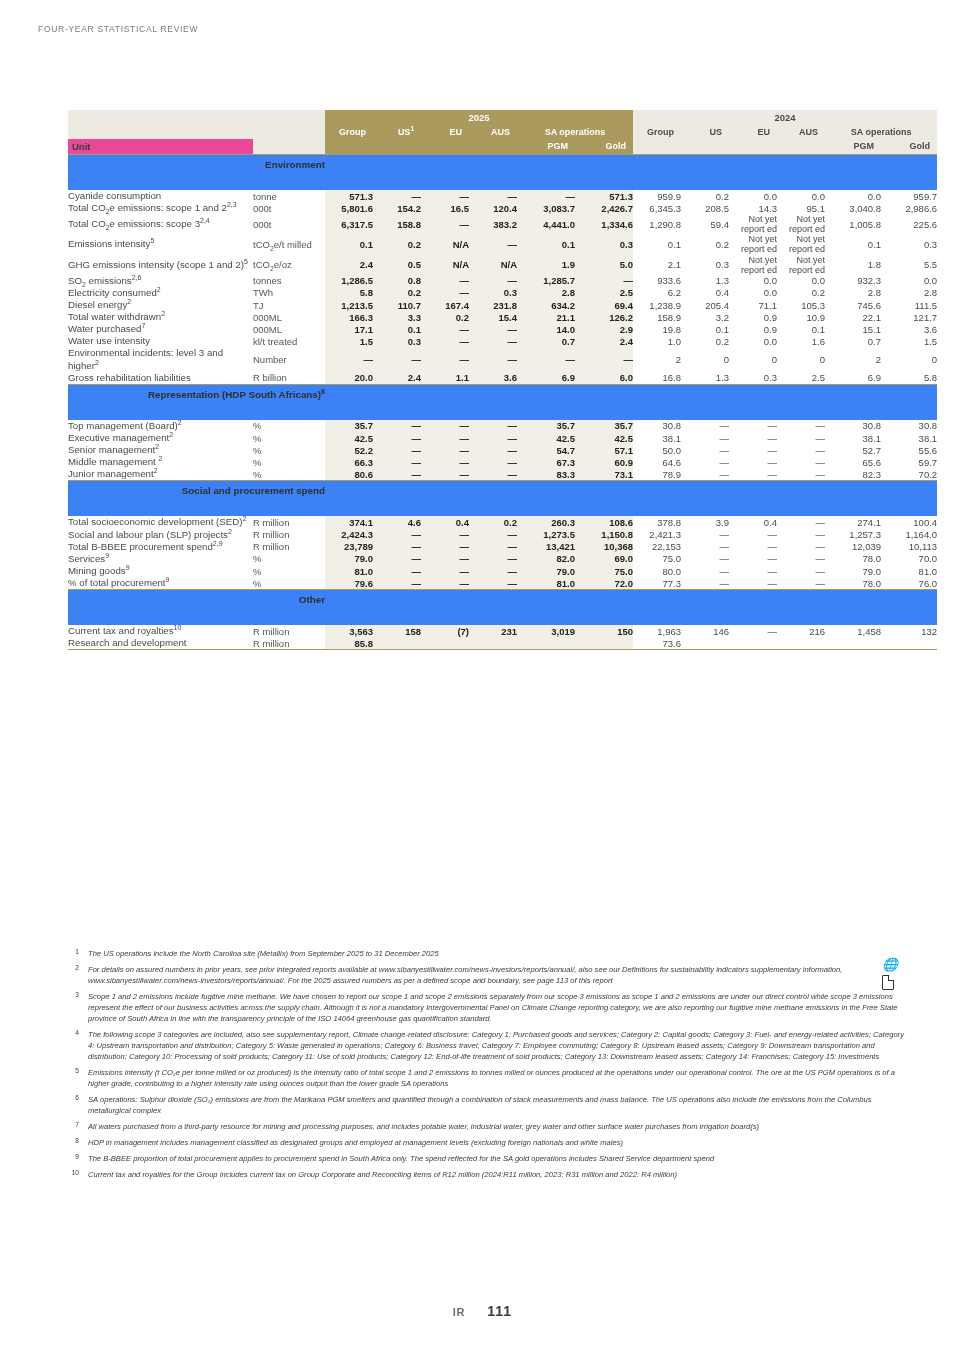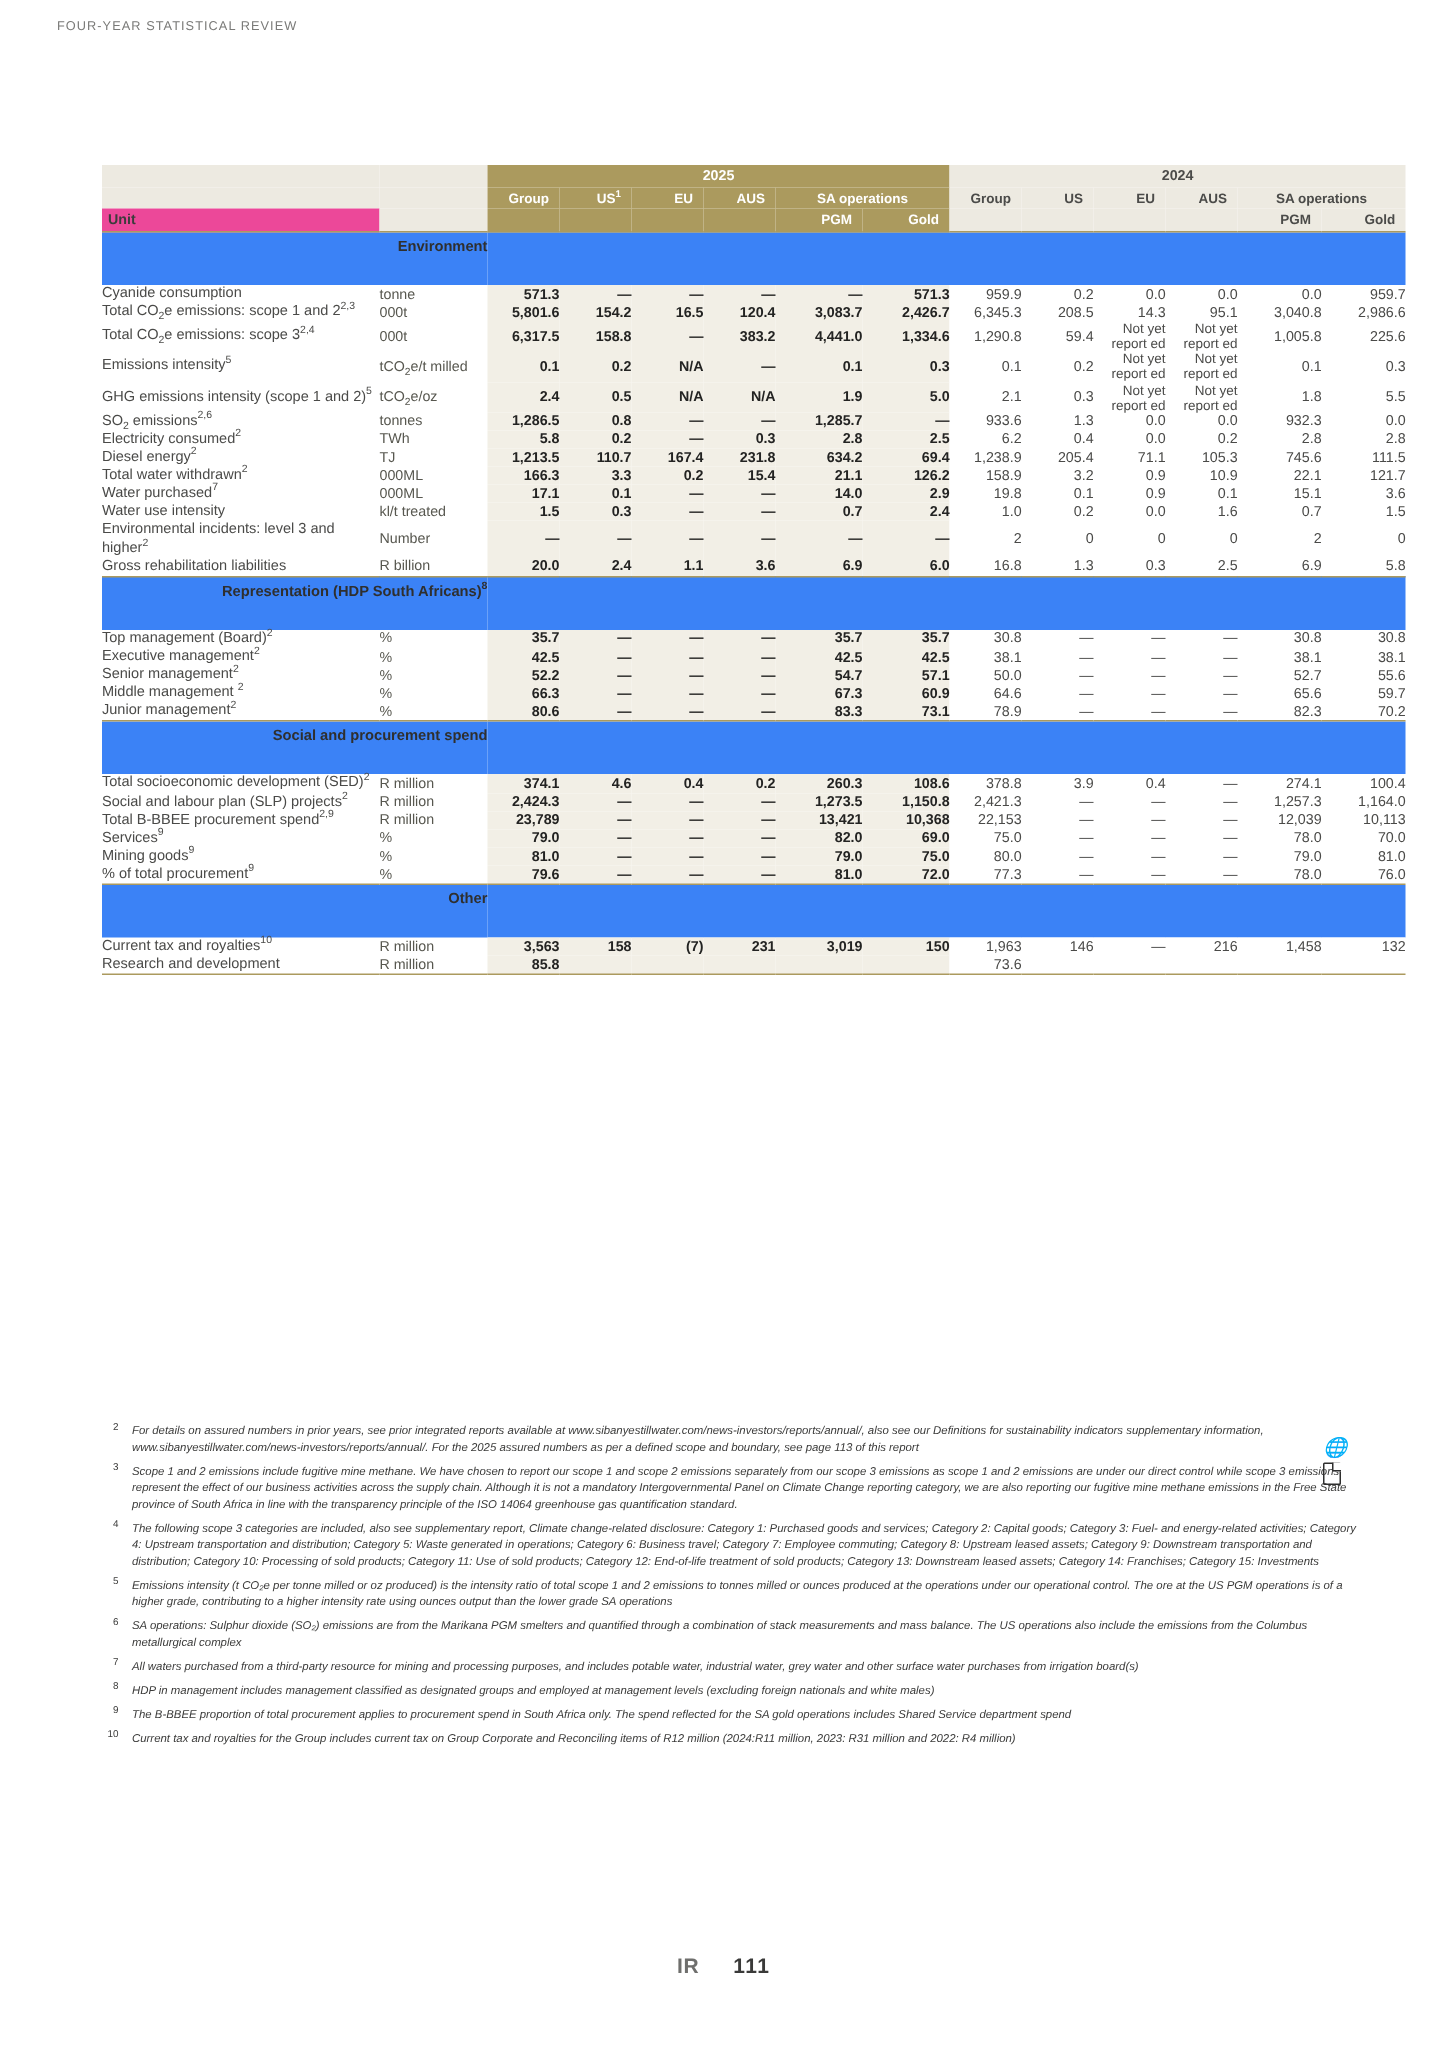--- a/index.html
+++ b/index.html
@@ -6,21 +6,21 @@
   html, body { margin:0; padding:0; }
   body {
     width: 965px; height: 1365px;
     background: #ffffff;
     font-family: "Liberation Sans", sans-serif;
     color: #3c3c3c;
     position: relative;
     overflow: hidden;
   }
   .page-header {
-    position:absolute; left:38px; top:12px;
+    position:absolute; left:38px; top:24px;
     font-size:8.5px; letter-spacing:0.7px; color:#7a7a78;text-align:center;
   }
   .table-wrap { position:absolute; left:68px; top:110px; width:830px; }
   table.stat { border-collapse: collapse; width:830px; table-layout:fixed; font-size:9.2px; }
   table.stat td, table.stat th { padding:0; vertical-align:middle; }
 
   
   col.c-label { width:185px; }
   col.c-unit  { width:72px; }
   col.c-num   { width:48px; }
@@ -62,21 +62,21 @@
               font-style:normal; vertical-align:super; position:relative; top:-1px; }
   .note-txt { flex:1; }
   .icons { position:absolute; right:-2px; top:10px; width:26px; }
   .icon-globe { font-size:13px; line-height:1; color:#2f2f2e; }
   .icon-doc { display:block; margin-top:4px; width:12px; height:15px; border:1.3px solid #2f2f2e;
               border-radius:1px; position:relative; }
   .icon-doc:after { content:""; position:absolute; right:-1.3px; top:-1.3px; width:5px; height:5px;
               background:#fff; border-left:1.3px solid #2f2f2e; border-bottom:1.3px solid #2f2f2e; }
 
   .page-footer { position:absolute; left:0; right:0; top:1302px; text-align:center; }
-  .pf-ir { font-size:14px; font-weight:bold; color:#6f6f6d; letter-spacing:0.5px; }
+  .pf-ir { font-size:11px; font-weight:bold; color:#6f6f6d; letter-spacing:0.5px; }
   .pf-num { font-size:14px; font-weight:bold; color:#3a3a39; margin-left:18px; letter-spacing:1px; }
   sup { font-size:0.72em; vertical-align:super; line-height:0; }
   sub { font-size:0.72em; vertical-align:sub; line-height:0; }
 </style>
 </head>
 <body>
 
 <div class="page-header">FOUR-YEAR STATISTICAL REVIEW</div>
 
 <div class="table-wrap">
@@ -570,20 +570,24 @@
         </tr>
       </tbody>
   </table>
 </div>
 
 <div class="notes" id="notes">
   <div class="icons">
     <div class="icon-globe">🌐</div>
     <div class="icon-doc"></div>
   </div>
+<div class="note">
+      <div class="note-num">1</div>
+      <div class="note-txt">The US operations include the North Carolina site (Metallix) from September 2025 to 31 December 2025</div>
+    </div>
     <div class="note">
       <div class="note-num">2</div>
       <div class="note-txt">For details on assured numbers in prior years, see prior integrated reports available at www.sibanyestillwater.com/news-investors/reports/annual/, also see our Definitions for sustainability indicators supplementary information, www.sibanyestillwater.com/news-investors/reports/annual/. For the 2025 assured numbers as per a defined scope and boundary, see page 113 of this report</div>
     </div>
     <div class="note">
       <div class="note-num">3</div>
       <div class="note-txt">Scope 1 and 2 emissions include fugitive mine methane. We have chosen to report our scope 1 and scope 2 emissions separately from our scope 3 emissions as scope 1 and 2 emissions are under our direct control while scope 3 emissions represent the effect of our business activities across the supply chain. Although it is not a mandatory Intergovernmental Panel on Climate Change reporting category, we are also reporting our fugitive mine methane emissions in the Free State province of South Africa in line with the transparency principle of the ISO 14064 greenhouse gas quantification standard.</div>
     </div>
     <div class="note">
       <div class="note-num">4</div>

